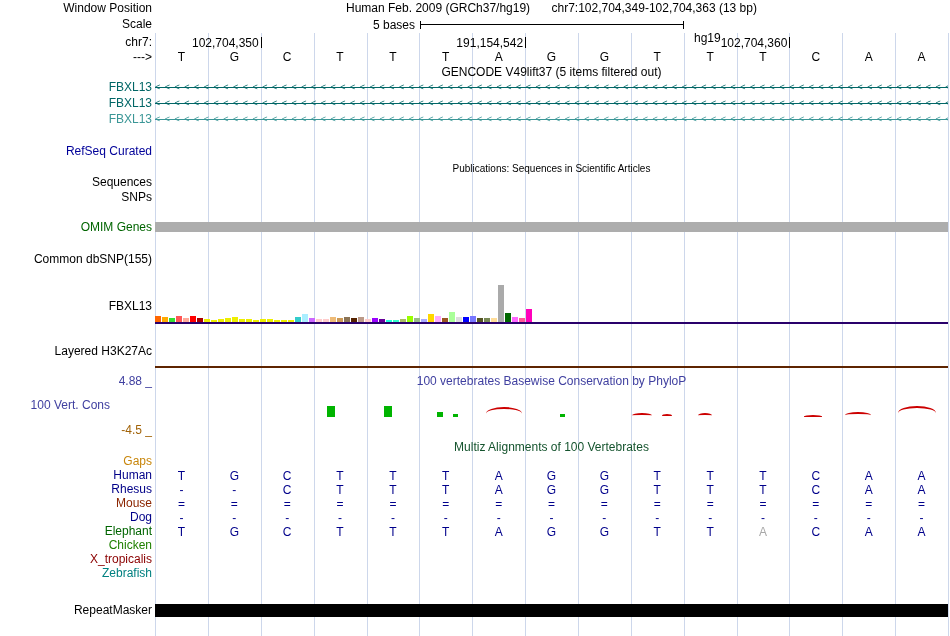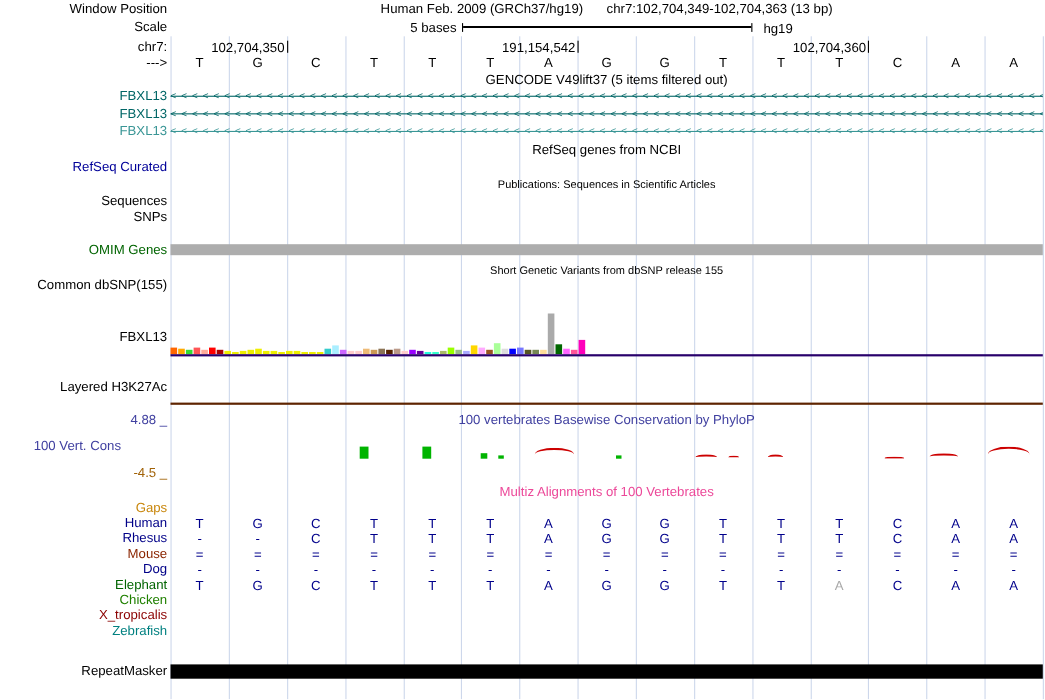--- a/index.html
+++ b/index.html
@@ -6,21 +6,21 @@
   html,body { background:#fff; }
   #browser {
     position:relative; width:950px; height:636px; overflow:hidden;
     background:#fff; color:#000;
     font-family:"Liberation Sans", sans-serif; font-size:12px;
   }
   .gridline { position:absolute; top:33px; height:603px; width:1px; background:#cdd7eb; }
   .row-label { position:absolute; left:0; width:152px; text-align:right; line-height:13px; white-space:nowrap; }
   .center-title { position:absolute; left:155px; width:793px; text-align:center; line-height:13px; white-space:nowrap; }
   .small { font-size:10px; }
-  .abs { position:absolute; }
+  .abs { position:absolute;margin-top:12px; }
   .coord-label { position:absolute; width:90px; text-align:right; line-height:12px; }
   .coord-tick { position:absolute; top:37px; width:1px; height:11px; background:#000; }
   .seq-base { position:absolute; top:51px; text-align:center; line-height:13px; }
   .scale-bar { position:absolute; left:420px; top:21px; width:264px; height:8px;
     border-left:1px solid #000; border-right:1px solid #000;
     background:linear-gradient(to bottom, transparent 3px, #000 3px, #000 4px, transparent 4px); }
   .gencode-line { position:absolute; left:155px; width:793px; height:1px; }
   .gencode-arrows { position:absolute; left:155px; width:793px; height:12px; overflow:hidden;
     font-size:9px; letter-spacing:4.5px; line-height:12px; white-space:nowrap; }
   .omim-bar { position:absolute; left:155px; top:222px; width:793px; height:10px; background:#adadad; }
@@ -104,31 +104,29 @@
       <div class="gencode-line" style="top: 87px; background: rgb(0, 102, 102);"></div>
       <div class="gencode-arrows" style="top: 81px; color: rgb(0, 102, 102);">&lt;&lt;&lt;&lt;&lt;&lt;&lt;&lt;&lt;&lt;&lt;&lt;&lt;&lt;&lt;&lt;&lt;&lt;&lt;&lt;&lt;&lt;&lt;&lt;&lt;&lt;&lt;&lt;&lt;&lt;&lt;&lt;&lt;&lt;&lt;&lt;&lt;&lt;&lt;&lt;&lt;&lt;&lt;&lt;&lt;&lt;&lt;&lt;&lt;&lt;&lt;&lt;&lt;&lt;&lt;&lt;&lt;&lt;&lt;&lt;&lt;&lt;&lt;&lt;&lt;&lt;&lt;&lt;&lt;&lt;&lt;&lt;&lt;&lt;&lt;&lt;&lt;&lt;&lt;&lt;&lt;&lt;&lt;&lt;&lt;&lt;&lt;&lt;&lt;&lt;&lt;&lt;&lt;&lt;&lt;&lt;&lt;&lt;&lt;&lt;&lt;&lt;&lt;&lt;&lt;&lt;&lt;&lt;&lt;&lt;&lt;&lt;&lt;&lt;&lt;&lt;&lt;&lt;&lt;&lt;</div>
       <div class="row-label" style="top: 97px; color: rgb(0, 102, 102);">FBXL13</div>
       <div class="gencode-line" style="top: 103px; background: rgb(0, 102, 102);"></div>
       <div class="gencode-arrows" style="top: 97px; color: rgb(0, 102, 102);">&lt;&lt;&lt;&lt;&lt;&lt;&lt;&lt;&lt;&lt;&lt;&lt;&lt;&lt;&lt;&lt;&lt;&lt;&lt;&lt;&lt;&lt;&lt;&lt;&lt;&lt;&lt;&lt;&lt;&lt;&lt;&lt;&lt;&lt;&lt;&lt;&lt;&lt;&lt;&lt;&lt;&lt;&lt;&lt;&lt;&lt;&lt;&lt;&lt;&lt;&lt;&lt;&lt;&lt;&lt;&lt;&lt;&lt;&lt;&lt;&lt;&lt;&lt;&lt;&lt;&lt;&lt;&lt;&lt;&lt;&lt;&lt;&lt;&lt;&lt;&lt;&lt;&lt;&lt;&lt;&lt;&lt;&lt;&lt;&lt;&lt;&lt;&lt;&lt;&lt;&lt;&lt;&lt;&lt;&lt;&lt;&lt;&lt;&lt;&lt;&lt;&lt;&lt;&lt;&lt;&lt;&lt;&lt;&lt;&lt;&lt;&lt;&lt;&lt;&lt;&lt;&lt;&lt;&lt;&lt;</div>
       <div class="row-label" style="top: 113px; color: rgb(58, 150, 150);">FBXL13</div>
       <div class="gencode-line" style="top: 119px; background: rgb(58, 150, 150);"></div>
       <div class="gencode-arrows" style="top: 113px; color: rgb(58, 150, 150);">&lt;&lt;&lt;&lt;&lt;&lt;&lt;&lt;&lt;&lt;&lt;&lt;&lt;&lt;&lt;&lt;&lt;&lt;&lt;&lt;&lt;&lt;&lt;&lt;&lt;&lt;&lt;&lt;&lt;&lt;&lt;&lt;&lt;&lt;&lt;&lt;&lt;&lt;&lt;&lt;&lt;&lt;&lt;&lt;&lt;&lt;&lt;&lt;&lt;&lt;&lt;&lt;&lt;&lt;&lt;&lt;&lt;&lt;&lt;&lt;&lt;&lt;&lt;&lt;&lt;&lt;&lt;&lt;&lt;&lt;&lt;&lt;&lt;&lt;&lt;&lt;&lt;&lt;&lt;&lt;&lt;&lt;&lt;&lt;&lt;&lt;&lt;&lt;&lt;&lt;&lt;&lt;&lt;&lt;&lt;&lt;&lt;&lt;&lt;&lt;&lt;&lt;&lt;&lt;&lt;&lt;&lt;&lt;&lt;&lt;&lt;&lt;&lt;&lt;&lt;&lt;&lt;&lt;&lt;&lt;</div>
     </div>
 
-  <div class="center-title" style="top:130px">RefSeq genes from NCBI</div>
   <div class="row-label" style="top:145px;color:#000099">RefSeq Curated</div>
 
   <div class="center-title small" style="top:162px">Publications: Sequences in Scientific Articles</div>
   <div class="row-label" style="top:176px">Sequences</div>
   <div class="row-label" style="top:191px">SNPs</div>
 
   <div class="row-label" style="top:221px;color:#006400">OMIM Genes</div>
   <div class="omim-bar"></div>
 
-  <div class="center-title small" style="top:240px">Short Genetic Variants from dbSNP release 155</div>
   <div class="row-label" style="top:253px">Common dbSNP(155)</div>
 
   <div class="row-label" style="top:300px">FBXL13</div>
   <div class="gtex-chart">
       <div class="gtex-bar" style="left: 0px; height: 6px; background: rgb(255, 102, 0);"></div>
       <div class="gtex-bar" style="left: 7px; height: 5px; background: rgb(255, 170, 0);"></div>
       <div class="gtex-bar" style="left: 14px; height: 4px; background: rgb(51, 221, 51);"></div>
       <div class="gtex-bar" style="left: 21px; height: 6px; background: rgb(255, 85, 85);"></div>
       <div class="gtex-bar" style="left: 28px; height: 4px; background: rgb(255, 170, 153);"></div>
       <div class="gtex-bar" style="left: 35px; height: 6px; background: rgb(255, 0, 0);"></div>
@@ -198,21 +196,21 @@
       <div class="cons-pos" style="left: 560px; width: 5px; height: 3px; top: 414px;"></div>
       <div class="cons-neg" style="left: 632px; width: 20px; height: 4px; top: 413px;"></div>
       <div class="cons-neg" style="left: 662px; width: 10px; height: 3px; top: 414px;"></div>
       <div class="cons-neg" style="left: 698px; width: 14px; height: 4px; top: 413px;"></div>
       <div class="cons-neg" style="left: 804px; width: 18px; height: 2px; top: 415px;"></div>
       <div class="cons-neg" style="left: 845px; width: 26px; height: 5px; top: 412px;"></div>
       <div class="cons-neg" style="left: 898px; width: 38px; height: 11px; top: 406px;"></div>
     </div>
   <div class="row-label" style="top:424px;color:#a16207">-4.5 _</div>
 
-  <div class="center-title" style="top:441px;color:#ec4899">Multiz Alignments of 100 Vertebrates</div>
+  <div class="center-title" style="top:441px;color:#14532d">Multiz Alignments of 100 Vertebrates</div>
   <div>
       <div class="row-label" style="top: 455px; color: rgb(200, 134, 11);">Gaps</div>
       <div class="row-label" style="top: 469px; color: rgb(0, 0, 136);">Human</div>
       <div class="aln-base" style="left: 155px; width: 52.9px; top: 469px;">T</div>
       <div class="aln-base" style="left: 207.9px; width: 52.9px; top: 469px;">G</div>
       <div class="aln-base" style="left: 260.7px; width: 52.9px; top: 469px;">C</div>
       <div class="aln-base" style="left: 313.6px; width: 52.9px; top: 469px;">T</div>
       <div class="aln-base" style="left: 366.5px; width: 52.9px; top: 469px;">T</div>
       <div class="aln-base" style="left: 419.3px; width: 52.9px; top: 469px;">T</div>
       <div class="aln-base" style="left: 472.2px; width: 52.9px; top: 469px;">A</div>

